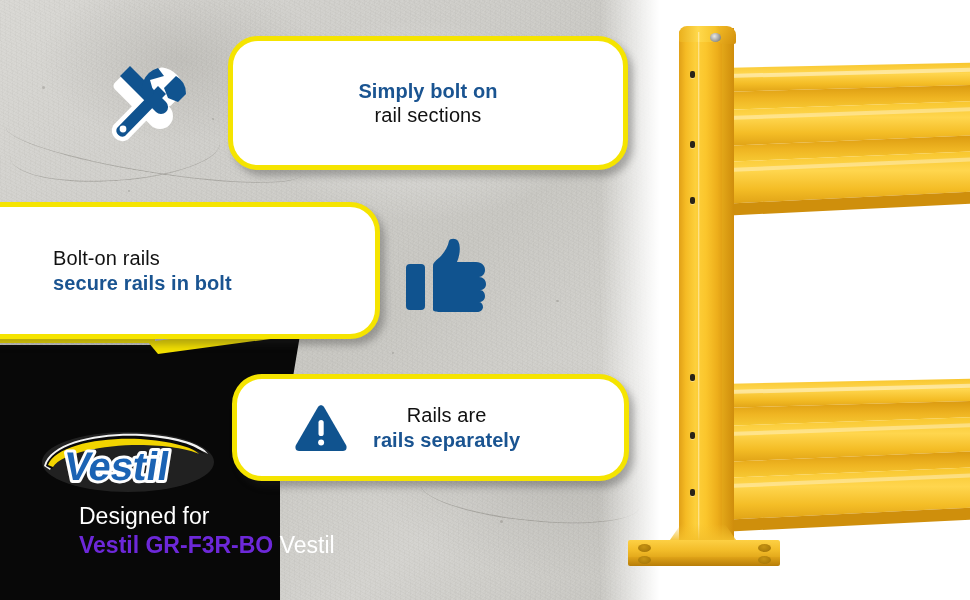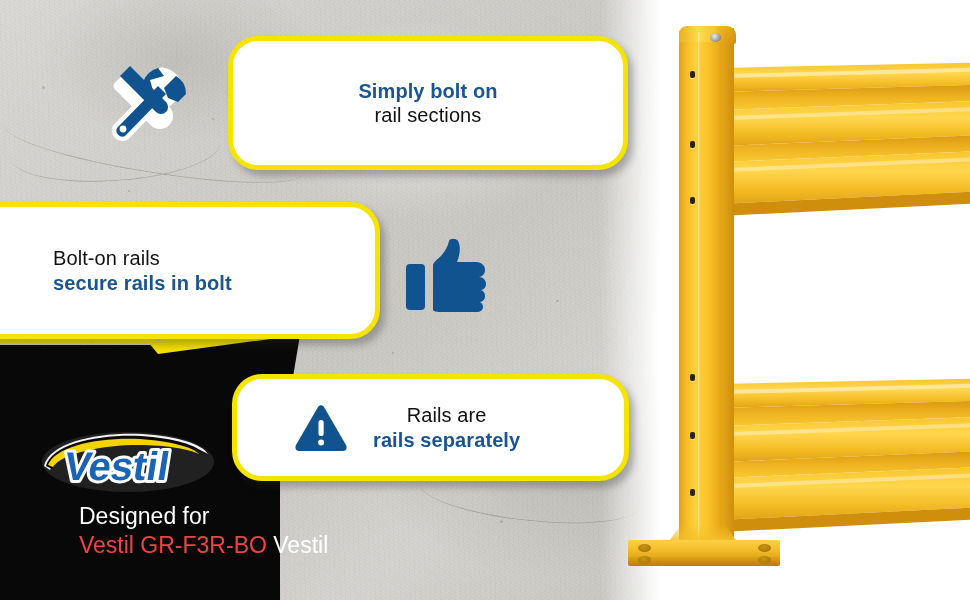--- a/index.html
+++ b/index.html
@@ -77,21 +77,21 @@
 
   
   .tools-icon{position:absolute;left:96px;top:54px;width:100px;height:100px;}
   .thumb-icon{position:absolute;left:404px;top:238px;width:86px;height:76px;}
   .warn-icon{width:56px;height:50px;flex:0 0 auto;}
 
   
   .logo-wrap{position:absolute;left:36px;top:432px;width:180px;height:62px;}
   .tagline{position:absolute;left:40px;top:502px;color:#ffffff;font-size:23px;line-height:1.26;margin-left:39px;}
   .tag-l2{font-size:23px;}
-  .tag-y{color:#ef4444;font-weight:normal;}
+  .tag-y{color:#6d28d9;font-weight:bold;}
   .tag-w{color:#ffffff;}
 
   
   .product{position:absolute;left:600px;top:0;width:370px;height:600px;}
   .post{
     position:absolute;left:79px;top:30px;width:48px;height:528px;
     background:linear-gradient(90deg,#e0a017 0%,#f5bb24 14%,#fdd03c 34%,#fbc62c 56%,#edae1b 80%,#d5920f 100%);
     border-radius:3px 3px 0 0;
   }
   .post-cap{

